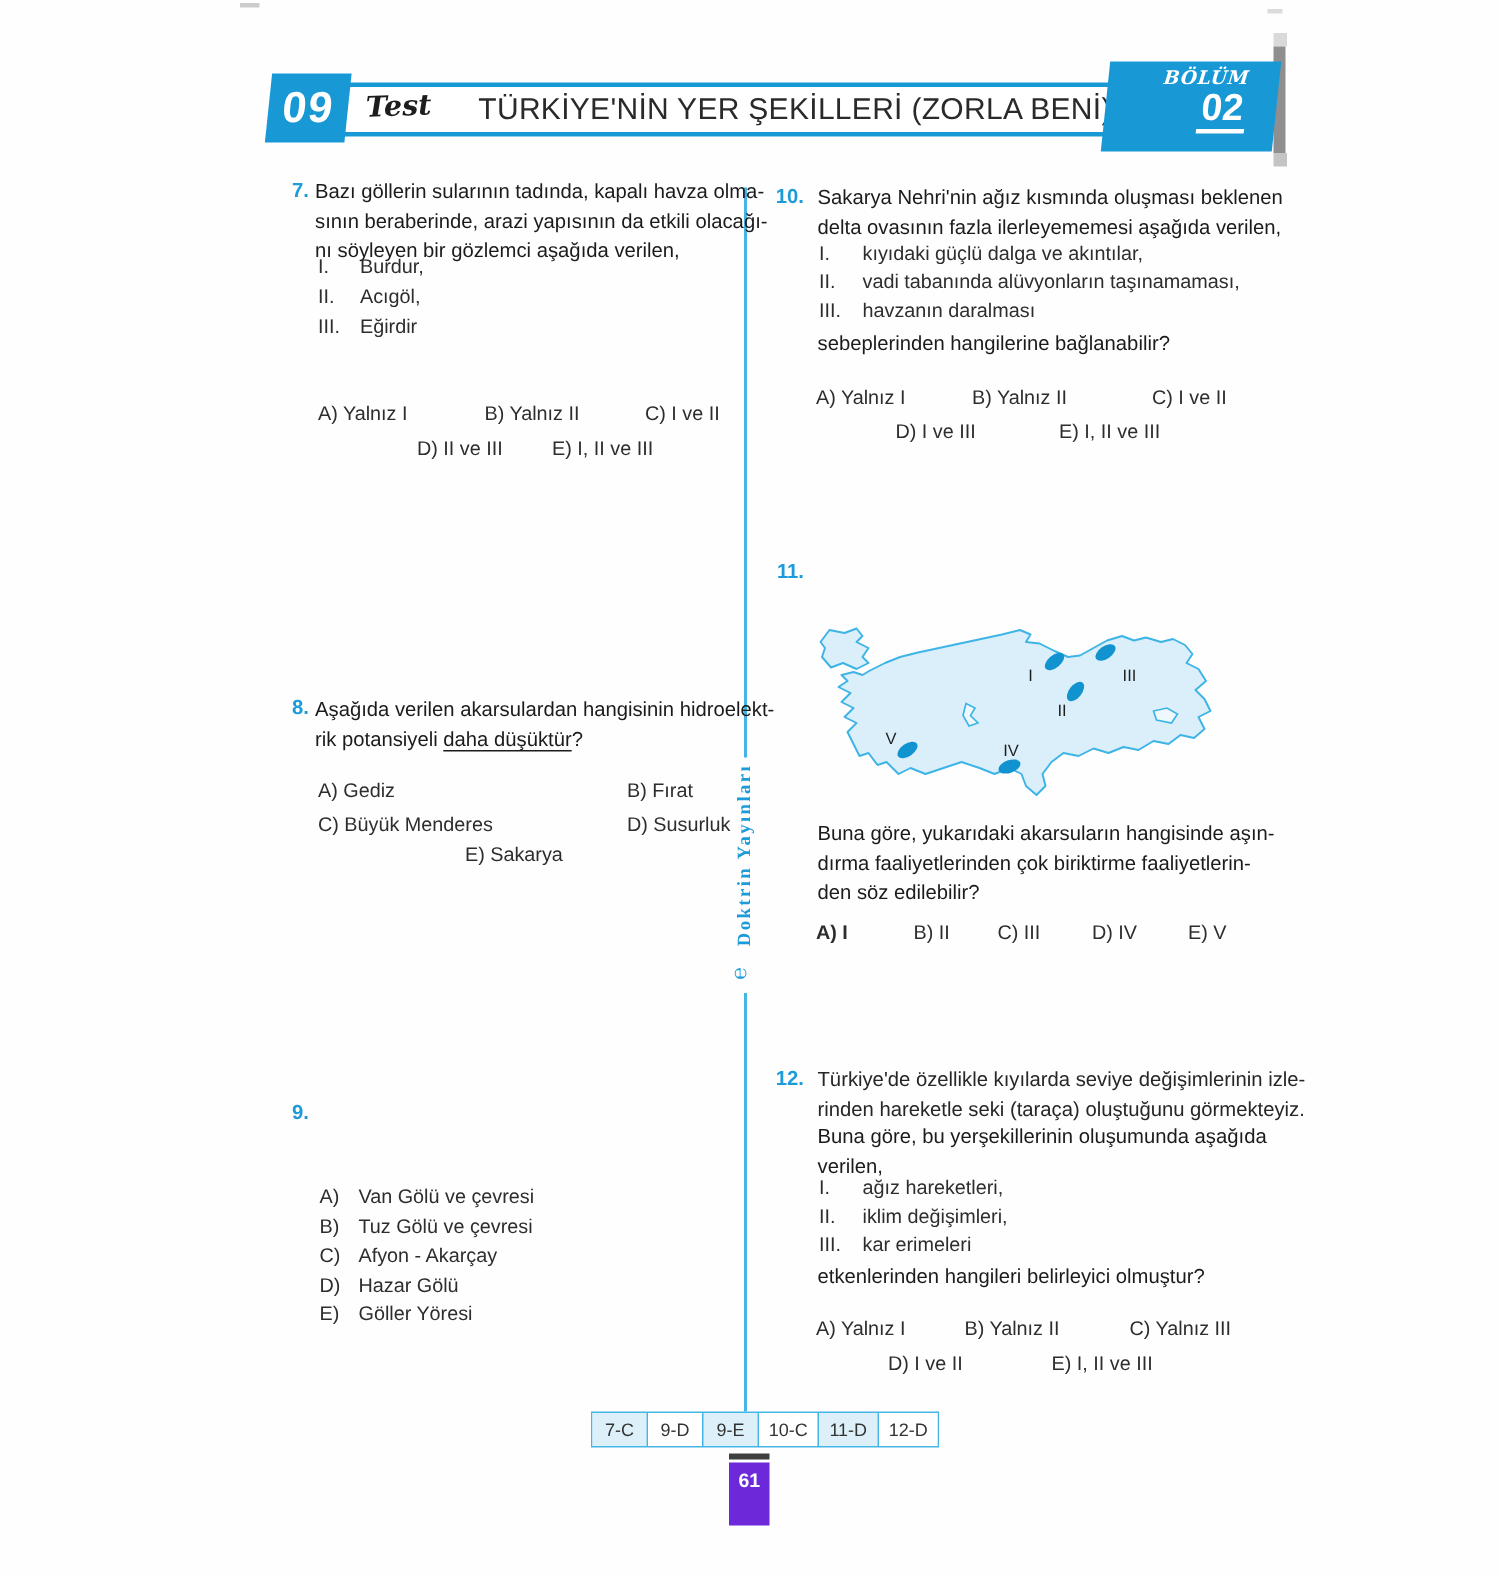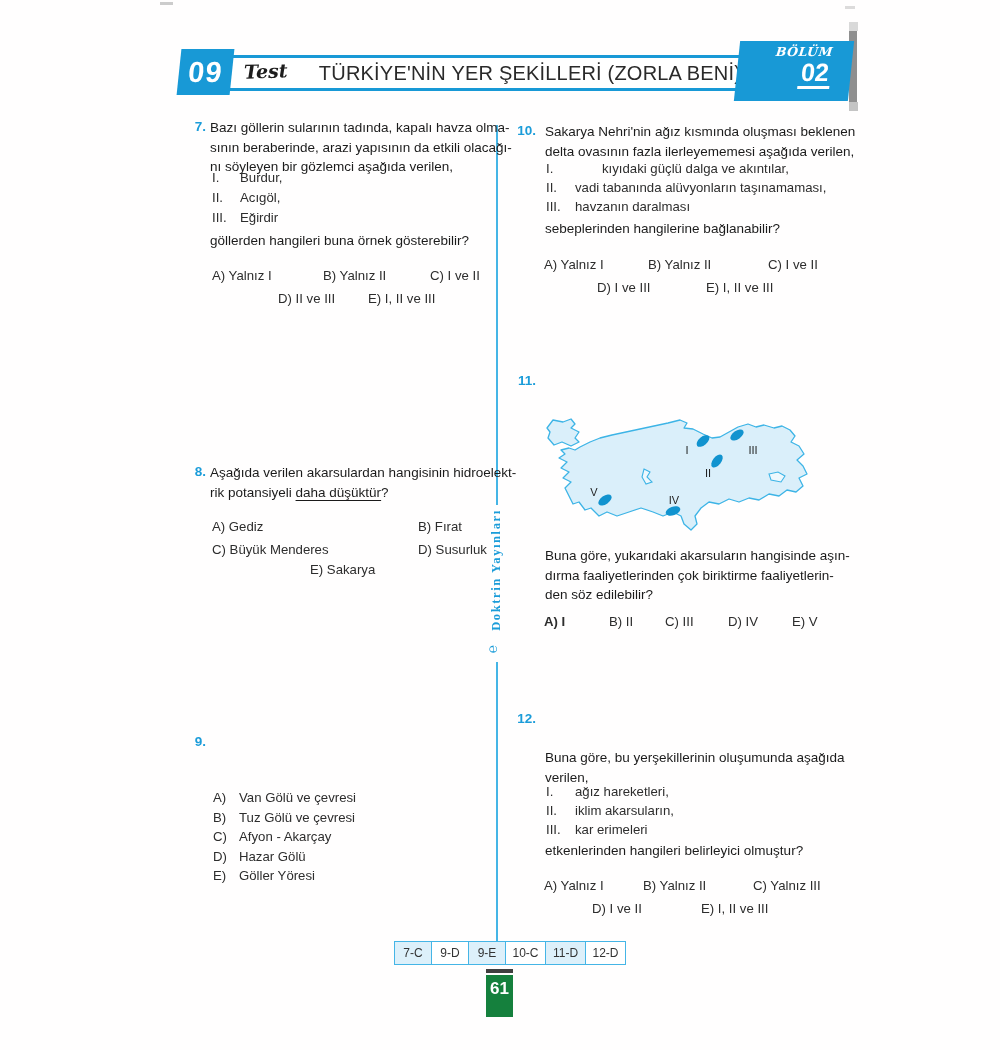--- a/index.html
+++ b/index.html
@@ -38,22 +38,22 @@
   .publogo{position:absolute;left:488px;top:641px;transform:rotate(-90deg);
         color:#1b9cd9;font-size:14px;font-weight:bold;}
   
   .akey{position:absolute;left:394px;top:941px;display:flex;border:1.5px solid #45b5e6;}
   .akey .cell{height:22px;display:flex;align-items:center;justify-content:center;
         font-size:12px;color:#333;border-left:1.5px solid #45b5e6;}
   .akey .cell:first-child{border-left:none;}
   .c-a{background:#ddf0fa;} .c-b{background:#fff;}
   .w37{width:36px;} .w40{width:39px;}
   .pageline{position:absolute;left:486px;top:969px;width:27px;height:3.5px;background:#3f3f3f;}
-  .pagebox{position:absolute;left:486px;top:975px;width:27px;height:42px;background:#15803d;
-        color:#fff;font-weight:bold;font-size:17px;text-align:center;padding-top:4px;box-sizing:border-box;}
+  .pagebox{position:absolute;left:486px;top:975px;width:27px;height:42px;background:#6d28d9;
+        color:#fff;font-weight:bold;font-size:13px;text-align:center;padding-top:4px;box-sizing:border-box;}
   .speck{position:absolute;background:#9a9a9a;}
   .shadowbar{position:absolute;left:849px;top:31px;width:8px;height:71px;background:#8f8f8f;}
   .shadowcap{position:absolute;left:849px;width:9px;height:9px;background:#d9d9d9;}
 </style>
 </head>
 <body>
 
 <div class="page">
 
   <div class="speck abs" style="left:160px;top:2px;width:13px;height:3px;opacity:.5"></div>
@@ -81,21 +81,20 @@
   <div class="qnum abs" style="left:180px;top:119px;">7.</div>
   <div class="stem abs" style="left:210px;top:118px;">Bazı göllerin sularının tadında, kapalı havza olma-
 sının beraberinde, arazi yapısının da etkili olacağı-
 nı söyleyen bir gözlemci aşağıda verilen,</div>
   <span class="itm-n abs" style="left:212px;top:170px;">I.</span>
   <span class="itm-t abs" style="left:240px;top:170px;">Burdur,</span>
   <span class="itm-n abs" style="left:212px;top:190px;">II.</span>
   <span class="itm-t abs" style="left:240px;top:190px;">Acıgöl,</span>
   <span class="itm-n abs" style="left:212px;top:210px;">III.</span>
   <span class="itm-t abs" style="left:240px;top:210px;">Eğirdir</span>
-  <div class="stem abs" style="left:210px;top:231px;">göllerden hangileri buna örnek gösterebilir?</div>
   <span class="opt abs" style="left:212px;top:268px;">A) Yalnız I</span>
   <span class="opt abs" style="left:323px;top:268px;">B) Yalnız II</span>
   <span class="opt abs" style="left:430px;top:268px;">C) I ve II</span>
   <span class="opt abs" style="left:278px;top:291px;">D) II ve III</span>
   <span class="opt abs" style="left:368px;top:291px;">E) I, II ve III</span>
 
   <div class="qnum abs" style="left:180px;top:464px;">8.</div>
   <div class="stem abs" style="left:210px;top:463px;"><span>Aşağıda verilen akarsulardan hangisinin hidroelekt-
 rik potansiyeli </span><span class="ul">daha düşüktür</span><span>?</span></div>
   <span class="opt abs" style="left:212px;top:519px;">A) Gediz</span>
@@ -113,21 +112,21 @@
   <span class="opt abs" style="left:239px;top:829px;">Afyon - Akarçay</span>
   <span class="opt abs" style="left:213px;top:849px;">D)</span>
   <span class="opt abs" style="left:239px;top:849px;">Hazar Gölü</span>
   <span class="opt abs" style="left:213px;top:868px;">E)</span>
   <span class="opt abs" style="left:239px;top:868px;">Göller Yöresi</span>
 
   <div class="qnum abs" style="left:510px;top:123px;">10.</div>
   <div class="stem abs" style="left:545px;top:122px;">Sakarya Nehri'nin ağız kısmında oluşması beklenen
 delta ovasının fazla ilerleyememesi aşağıda verilen,</div>
   <span class="itm-n abs" style="left:546px;top:161px;">I.</span>
-  <span class="itm-t abs" style="left:602px;top:161px;">kıyıdaki güçlü dalga ve akıntılar,</span>
+  <span class="itm-t abs" style="left:575px;top:161px;">kıyıdaki güçlü dalga ve akıntılar,</span>
   <span class="itm-n abs" style="left:546px;top:180px;">II.</span>
   <span class="itm-t abs" style="left:575px;top:180px;">vadi tabanında alüvyonların taşınamaması,</span>
   <span class="itm-n abs" style="left:546px;top:199px;">III.</span>
   <span class="itm-t abs" style="left:575px;top:199px;">havzanın daralması</span>
   <div class="stem abs" style="left:545px;top:219px;">sebeplerinden hangilerine bağlanabilir?</div>
   <span class="opt abs" style="left:544px;top:257px;">A) Yalnız I</span>
   <span class="opt abs" style="left:648px;top:257px;">B) Yalnız II</span>
   <span class="opt abs" style="left:768px;top:257px;">C) I ve II</span>
   <span class="opt abs" style="left:597px;top:280px;">D) I ve III</span>
   <span class="opt abs" style="left:706px;top:280px;">E) I, II ve III</span>
@@ -160,26 +159,28 @@
   <div class="stem abs" style="left:545px;top:546px;">Buna göre, yukarıdaki akarsuların hangisinde aşın-
 dırma faaliyetlerinden çok biriktirme faaliyetlerin-
 den söz edilebilir?</div>
   <span class="opt abs" style="left:544px;top:614px;font-weight:bold;">A) I</span>
   <span class="opt abs" style="left:609px;top:614px;">B) II</span>
   <span class="opt abs" style="left:665px;top:614px;">C) III</span>
   <span class="opt abs" style="left:728px;top:614px;">D) IV</span>
   <span class="opt abs" style="left:792px;top:614px;">E) V</span>
 
   <div class="qnum abs" style="left:510px;top:711px;">12.</div>
+  <div class="plainstem abs" style="left:545px;top:710px;">Türkiye'de özellikle kıyılarda seviye değişimlerinin izle-
+rinden hareketle seki (taraça) oluştuğunu görmekteyiz.</div>
   <div class="stem abs" style="left:545px;top:748px;">Buna göre, bu yerşekillerinin oluşumunda aşağıda
 verilen,</div>
   <span class="itm-n abs" style="left:546px;top:784px;">I.</span>
   <span class="itm-t abs" style="left:575px;top:784px;">ağız hareketleri,</span>
   <span class="itm-n abs" style="left:546px;top:803px;">II.</span>
-  <span class="itm-t abs" style="left:575px;top:803px;">iklim akarsuların,</span>
+  <span class="itm-t abs" style="left:575px;top:803px;">iklim değişimleri,</span>
   <span class="itm-n abs" style="left:546px;top:822px;">III.</span>
   <span class="itm-t abs" style="left:575px;top:822px;">kar erimeleri</span>
   <div class="stem abs" style="left:545px;top:841px;">etkenlerinden hangileri belirleyici olmuştur?</div>
   <span class="opt abs" style="left:544px;top:878px;">A) Yalnız I</span>
   <span class="opt abs" style="left:643px;top:878px;">B) Yalnız II</span>
   <span class="opt abs" style="left:753px;top:878px;">C) Yalnız III</span>
   <span class="opt abs" style="left:592px;top:901px;">D) I ve II</span>
   <span class="opt abs" style="left:701px;top:901px;">E) I, II ve III</span>
 
   <div class="akey">

